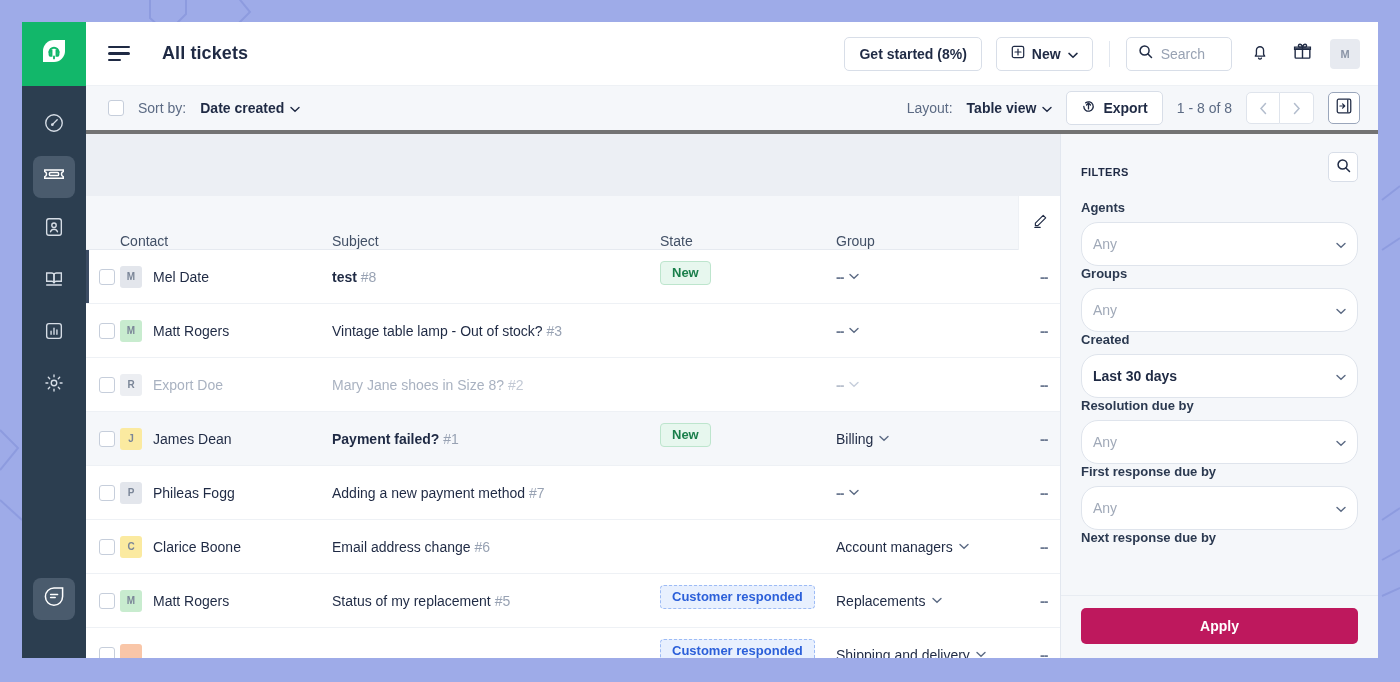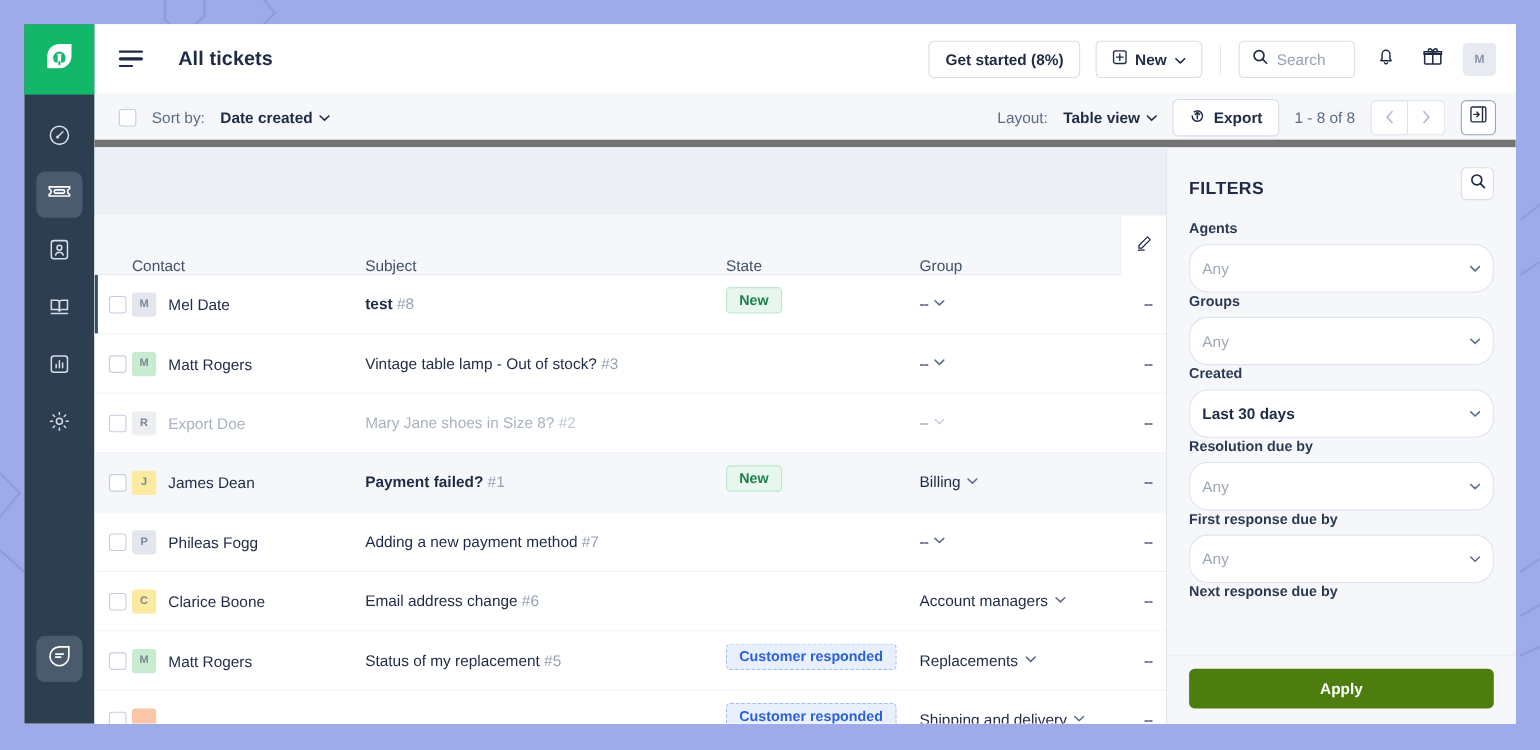--- a/index.html
+++ b/index.html
@@ -85,21 +85,21 @@
   .avatar-top {
     width: 30px; height: 30px; border-radius: 4px; background: #e7eaf0;
     display: flex; align-items: center; justify-content: center;
     font-size: 11px; color: #8b95a7; font-weight: 600;
   }
 
   
   .subbar {
     height: 48px; flex: 0 0 48px;
     background: #f5f7fa;
-    border-bottom: 7px solid #737373;
+    border-bottom: 4px solid #737373;
     display: flex; align-items: center;
     padding: 0 18px 0 22px;
     gap: 14px;
   }
   .cbx {
     width: 16px; height: 16px; border: 1px solid #c6cedb; border-radius: 3px;
     background: #fff; cursor: pointer; flex: 0 0 16px;
   }
   .lbl-muted { font-size: 14px; color: #5c6b84; }
   .lbl-strong { font-size: 14px; color: #1f2a44; font-weight: 700; }
@@ -186,21 +186,21 @@
   
   .filters {
     width: 318px; flex: 0 0 318px;
     background: #f5f7fa;
     border-left: 1px solid #e2e7ef;
     display: flex; flex-direction: column;
     position: relative;
   }
   .filters-inner { padding: 18px 20px 0 20px; flex: 1 1 auto; overflow: hidden; }
   .filters-head { display: flex; align-items: center; justify-content: space-between; margin-bottom: 18px; }
-  .filters-title { font-size: 16px; font-weight: 700; color: #1f2a44; letter-spacing: .4px; margin-top: 10px; }
+  .filters-title { font-size: 11px; font-weight: 700; color: #1f2a44; letter-spacing: .4px; margin-top: 10px; }
   .search-sq {
     width: 30px; height: 30px; border: 1px solid #d8dee8; border-radius: 5px;
     background: #fff; display: flex; align-items: center; justify-content: center; cursor: pointer;
   }
   .f-label { font-size: 13px; font-weight: 700; color: #2b3950; margin-bottom: 7px; }
   .f-group { }
   .f-select {
     height: 44px; background: #fff; border: 1px solid #dfe4ec; border-radius: 17px;
     display: flex; align-items: center; justify-content: space-between;
     padding: 0 11px; cursor: pointer;
@@ -208,21 +208,21 @@
   .f-val { font-size: 14px; color: #a0a9b8; }
   .f-val.filled { color: #1f2a44; font-weight: 700; }
   .apply-bar {
     position: absolute; left: 0; right: 0; bottom: 0;
     padding: 12px 20px 14px 20px;
     background: #f5f7fa;
     border-top: 1px solid #e8ecf2;
   }
   .apply-btn {
     width: 100%; height: 36px; border-radius: 5px; border: none;
-    background: #4d7c0f; color: #fff; font-size: 14px; font-weight: 700;
+    background: #be185d; color: #fff; font-size: 14px; font-weight: 700;
     cursor: pointer; font-family: "Liberation Sans", sans-serif;
   }
 </style>
 </head>
 <body>
 
 <div class="bg-art">
   <svg viewBox="0 0 1400 682" preserveAspectRatio="none">
     <g stroke="#8b99de" stroke-width="2" fill="none" opacity=".85">
       <path d="M150 0 L150 18 L168 34 L150 52"></path>

